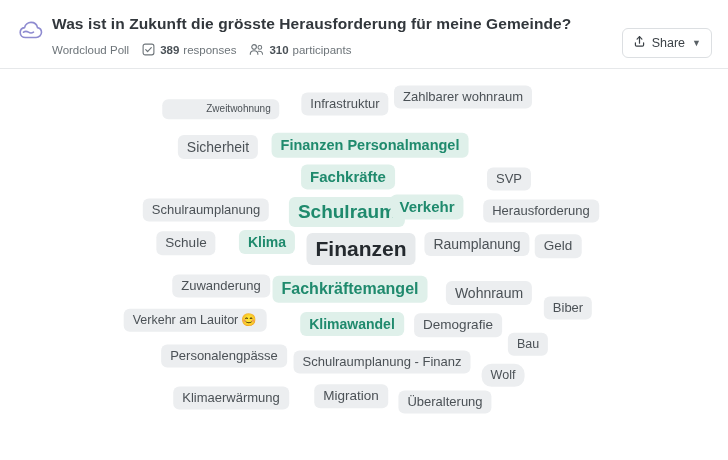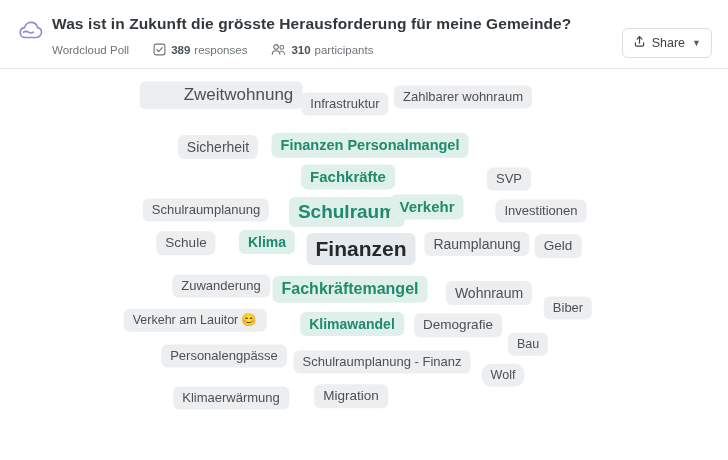--- a/index.html
+++ b/index.html
@@ -52,21 +52,21 @@
   }
   .meta-row {
     display: flex;
     align-items: center;
     font-size: 11.5px;
     color: #6d7479;
   }
   .meta-item {
     display: flex;
     align-items: center;
-    margin-right: 24px;
+    margin-right: 13px;
     white-space: nowrap;
     text-align: center;
   }
   .meta-item .mi-icon {
     display: inline-flex;
     align-items: center;
     margin-right: 5px;
   }
   .meta-strong {
     font-weight: bold;
@@ -174,44 +174,45 @@
           <path d="M4.4 4.4L7 1.8l2.6 2.6" fill="none" stroke="#3c4247" stroke-width="1.3" stroke-linecap="round" stroke-linejoin="round"></path>
           <path d="M2.6 8.4v2.4c0 .7.5 1.2 1.2 1.2h6.4c.7 0 1.2-.5 1.2-1.2V8.4" fill="none" stroke="#3c4247" stroke-width="1.3" stroke-linecap="round"></path>
         </svg>
       </span>
       <span>Share</span>
       <span class="caret">▼</span>
     </button>
   </div>
 
   <div class="cloud" id="cloud">
-      <div class="word" style="left: 221px; top: 26px; font-size: 17px; padding-left: 44px;">Zweitwohnung</div>
+      <div class="word" style="left: 221px; top: 40px; font-size: 10px; padding-left: 44px;">Zweitwohnung</div>
       <div class="word" style="left: 345px; top: 35px; font-size: 13px;">Infrastruktur</div>
       <div class="word" style="left: 463px; top: 28px; font-size: 13px;">Zahlbarer wohnraum</div>
       <div class="word" style="left: 218px; top: 78px; font-size: 14px;">Sicherheit</div>
       <div class="word green" style="left: 370px; top: 76px; font-size: 14.5px;">Finanzen Personalmangel</div>
       <div class="word green" style="left: 348px; top: 108px; font-size: 15px;">Fachkräfte</div>
       <div class="word" style="left: 509px; top: 110px; font-size: 13px;">SVP</div>
       <div class="word" style="left: 206px; top: 141px; font-size: 13px;">Schulraumplanung</div>
       <div class="word green" style="left: 347px; top: 143px; font-size: 19px;">Schulraum</div>
       <div class="word green" style="left: 427px; top: 138px; font-size: 15px;">Verkehr</div>
-      <div class="word" style="left: 541px; top: 142px; font-size: 13px;">Investitionen</div>
+      <div class="word" style="left: 541px; top: 142px; font-size: 13px;">Herausforderung</div>
       <div class="word" style="left: 186px; top: 174px; font-size: 13.5px;">Schule</div>
       <div class="word green" style="left: 267px; top: 173px; font-size: 14px;">Klima</div>
       <div class="word dark" style="left: 361px; top: 180px; font-size: 21px;">Finanzen</div>
       <div class="word" style="left: 477px; top: 175px; font-size: 14px;">Raumplanung</div>
       <div class="word" style="left: 558px; top: 177px; font-size: 13.5px;">Geld</div>
       <div class="word" style="left: 221px; top: 217px; font-size: 13px;">Zuwanderung</div>
       <div class="word green" style="left: 350px; top: 220px; font-size: 16px;">Fachkräftemangel</div>
       <div class="word" style="left: 489px; top: 224px; font-size: 14px;">Wohnraum</div>
       <div class="word" style="left: 568px; top: 239px; font-size: 13px;">Biber</div>
       <div class="word" style="left: 195px; top: 251px; font-size: 12.5px;">Verkehr am Lauitor 😊</div>
       <div class="word green" style="left: 352px; top: 255px; font-size: 14px;">Klimawandel</div>
       <div class="word" style="left: 458px; top: 256px; font-size: 13.5px;">Demografie</div>
       <div class="word" style="left: 528px; top: 275px; font-size: 12.5px;">Bau</div>
       <div class="word" style="left: 224px; top: 287px; font-size: 13px;">Personalengpässe</div>
       <div class="word" style="left: 382px; top: 293px; font-size: 13px;">Schulraumplanung - Finanz</div>
       <div class="word" style="left: 503px; top: 306px; font-size: 12.5px; border-radius: 10px;">Wolf</div>
       <div class="word" style="left: 231px; top: 329px; font-size: 13px;">Klimaerwärmung</div>
       <div class="word" style="left: 351px; top: 327px; font-size: 13.5px;">Migration</div>
+      <div class="word" style="left: 445px; top: 333px; font-size: 13px;">Überalterung</div>
     </div>
 
 </div>
 
 </body></html>

